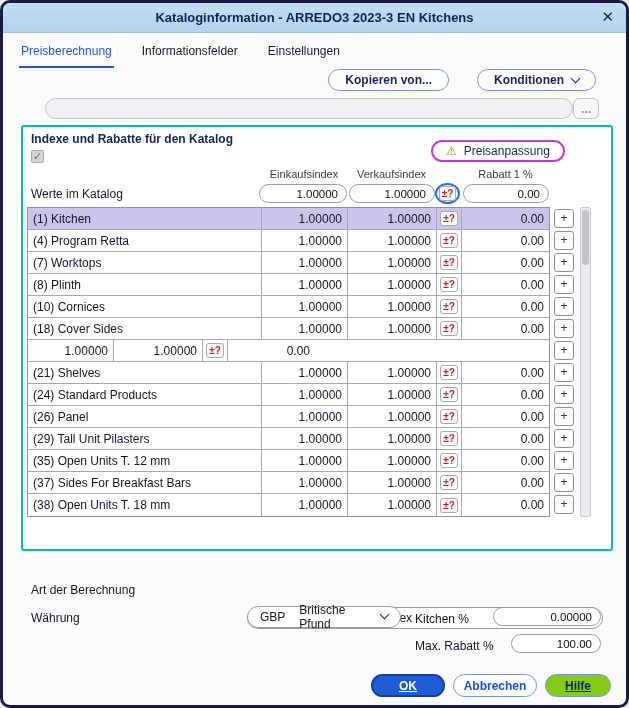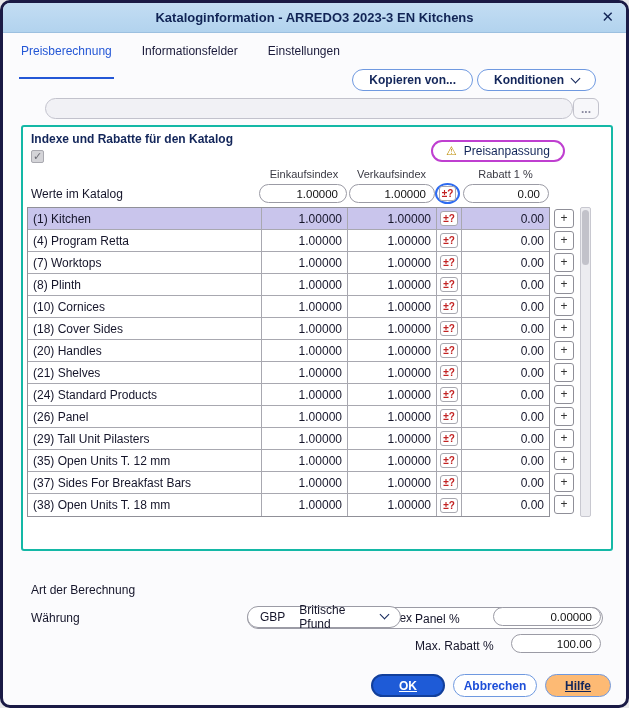--- a/index.html
+++ b/index.html
@@ -20,25 +20,25 @@
     display:flex; align-items:center; justify-content:center;
   }
   .title { font-size:13px; font-weight:bold; color:#112455; }
   .close {
     position:absolute; right:12px; top:6px; border:none; background:none;
     font-size:15px; color:#112455; line-height:1; cursor:default;
   }
 
   
   .tabs { position:absolute; left:16px; top:38px; display:flex; gap:26px; font-size:12px; color:#1a1a3a; }
-  .tab { padding:3px 2px 19px; cursor:default; }
+  .tab { padding:3px 2px 8px; cursor:default; }
   .tab.active { color:#2457d6; border-bottom:2.5px solid #2457d6; }
 
   
-  .top-buttons { position:absolute; top:66px; right:30px; display:flex; gap:4px; }
+  .top-buttons { position:absolute; top:66px; right:30px; display:flex; gap:28px; }
   .pill-btn {
     height:22px; border-radius:12px; border:1.5px solid #6f99e0; background:#fff;
     color:#13265a; font-size:12px; font-weight:bold; padding:0 16px;
     display:flex; align-items:center; gap:8px; font-family:inherit;
   }
   .chev {
     display:inline-block; width:7px; height:7px;
     border-right:1.8px solid #13265a; border-bottom:1.8px solid #13265a;
     transform:rotate(45deg); margin-top:-3px;
   }
@@ -155,21 +155,21 @@
   .footer-btn {
     position:absolute; top:671px; height:23px; border-radius:12px;
     font-size:12px; font-weight:bold; font-family:inherit;
     display:flex; align-items:center; justify-content:center;
   }
   .btn-ok {
     left:368px; width:74px; background:#1e5bd7; border:2px solid #123f9b;
     color:#fff; text-decoration:underline;
   }
   .btn-cancel { left:450px; width:84px; background:#fff; border:1.5px solid #6f99e0; color:#1d4ed8; }
-  .btn-help { left:542px; width:66px; background:#fdba74; border:1.5px solid #6f99e0; color:#13265a; text-decoration:underline; }
+  .btn-help { left:542px; width:66px; background:#84cc16; border:1.5px solid #6f99e0; color:#13265a; text-decoration:underline; }
 </style>
 </head>
 <body>
 
 <div class="dialog">
 
   <div class="titlebar">
     <span class="title">Kataloginformation - ARREDO3 2023-3 EN Kitchens</span>
     <button class="close">✕</button>
   </div>
@@ -268,21 +268,20 @@
         <div class="trow">
     <div class="tcell c-name">(18) Cover Sides</div>
     <div class="tcell c-purchase">1.00000</div>
     <div class="tcell c-sales">1.00000</div>
     <div class="tcell c-pm">
       <button class="pm-btn">±?</button>
     </div>
     <div class="tcell c-discount">0.00</div>
   </div>
         <div class="trow">
-    <div class="tcell c-name">(20) Handles</div>
     <div class="tcell c-purchase">1.00000</div>
     <div class="tcell c-sales">1.00000</div>
     <div class="tcell c-pm">
       <button class="pm-btn">±?</button>
     </div>
     <div class="tcell c-discount">0.00</div>
   </div>
         <div class="trow">
     <div class="tcell c-name">(21) Shelves</div>
     <div class="tcell c-purchase">1.00000</div>
@@ -403,21 +402,21 @@
     <span class="chev"></span>
   </div>
 
   <div class="b-label lbl-currency">Währung</div>
   <div class="select sel-currency">
     <span class="code">GBP</span>
     <span>Britische Pfund</span>
     <span class="chev"></span>
   </div>
 
-  <div class="b-label lbl-freight">Panel %</div>
+  <div class="b-label lbl-freight">Kitchen %</div>
   <input class="val-input in-freight" value="0.00000" style="">
 
   <div class="b-label lbl-maxdisc">Max. Rabatt %</div>
   <input class="val-input in-maxdisc" value="100.00" style="">
 
   <button class="footer-btn btn-ok">OK</button>
   <button class="footer-btn btn-cancel">Abbrechen</button>
   <button class="footer-btn btn-help">Hilfe</button>
 
 </div>

